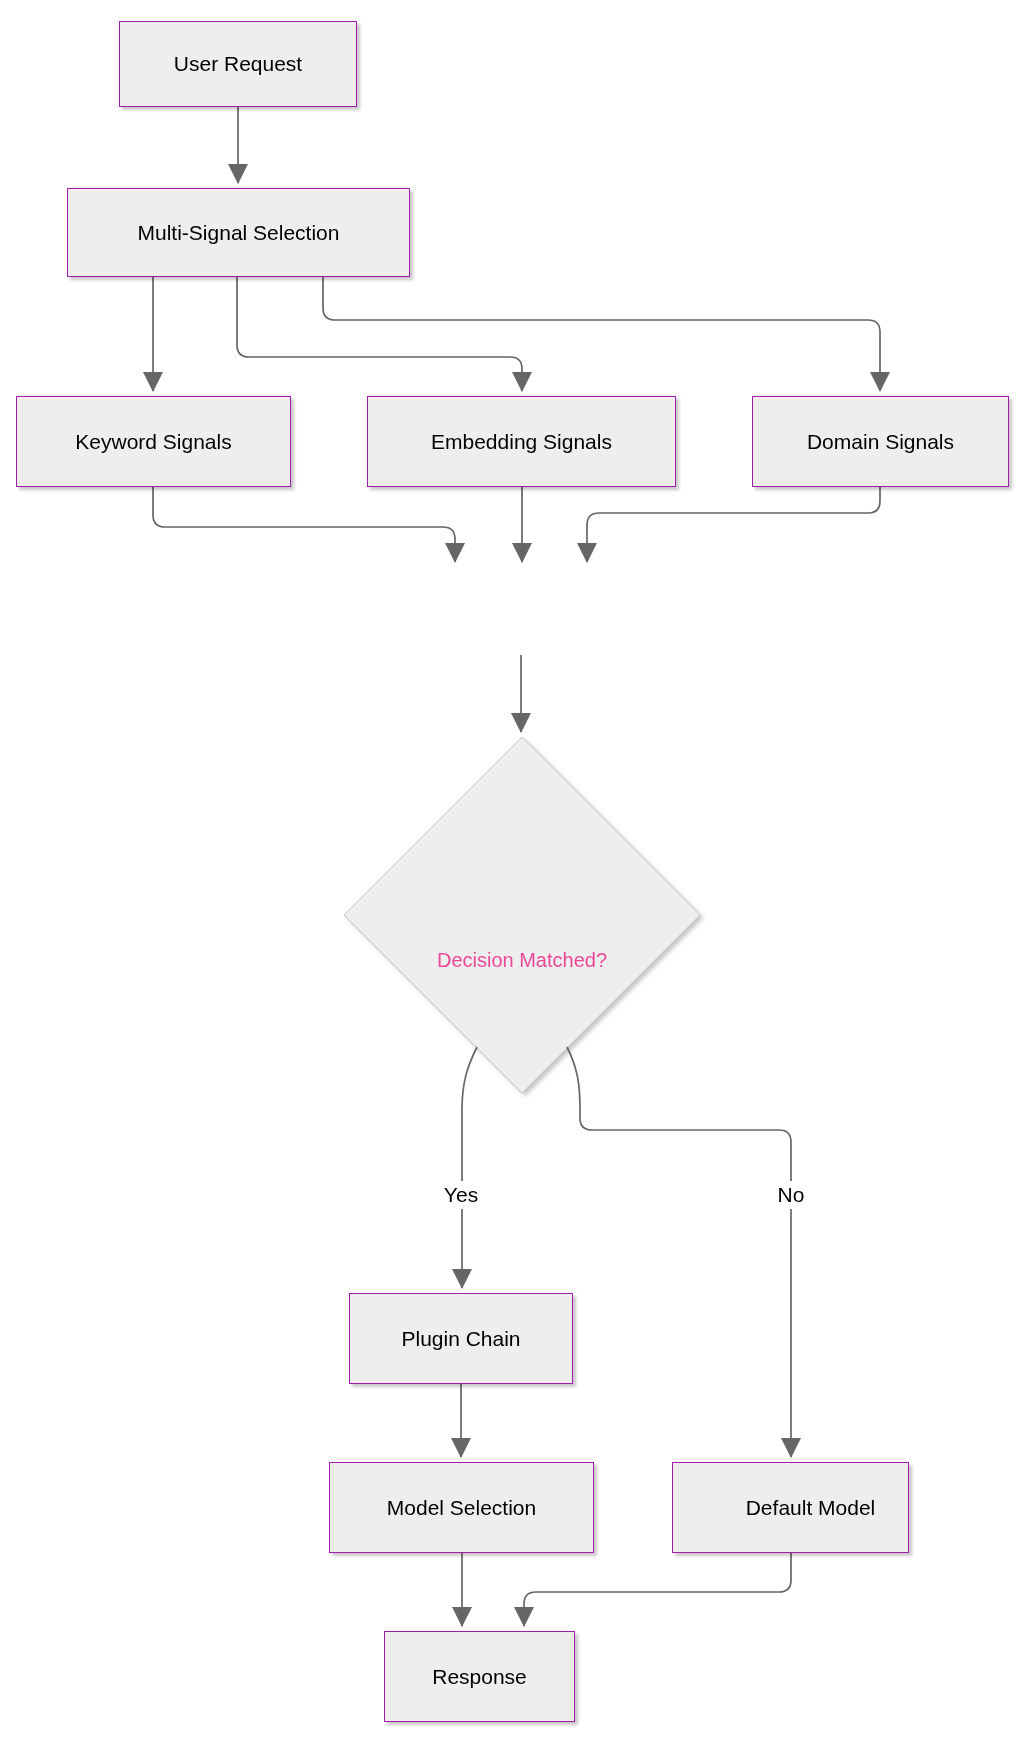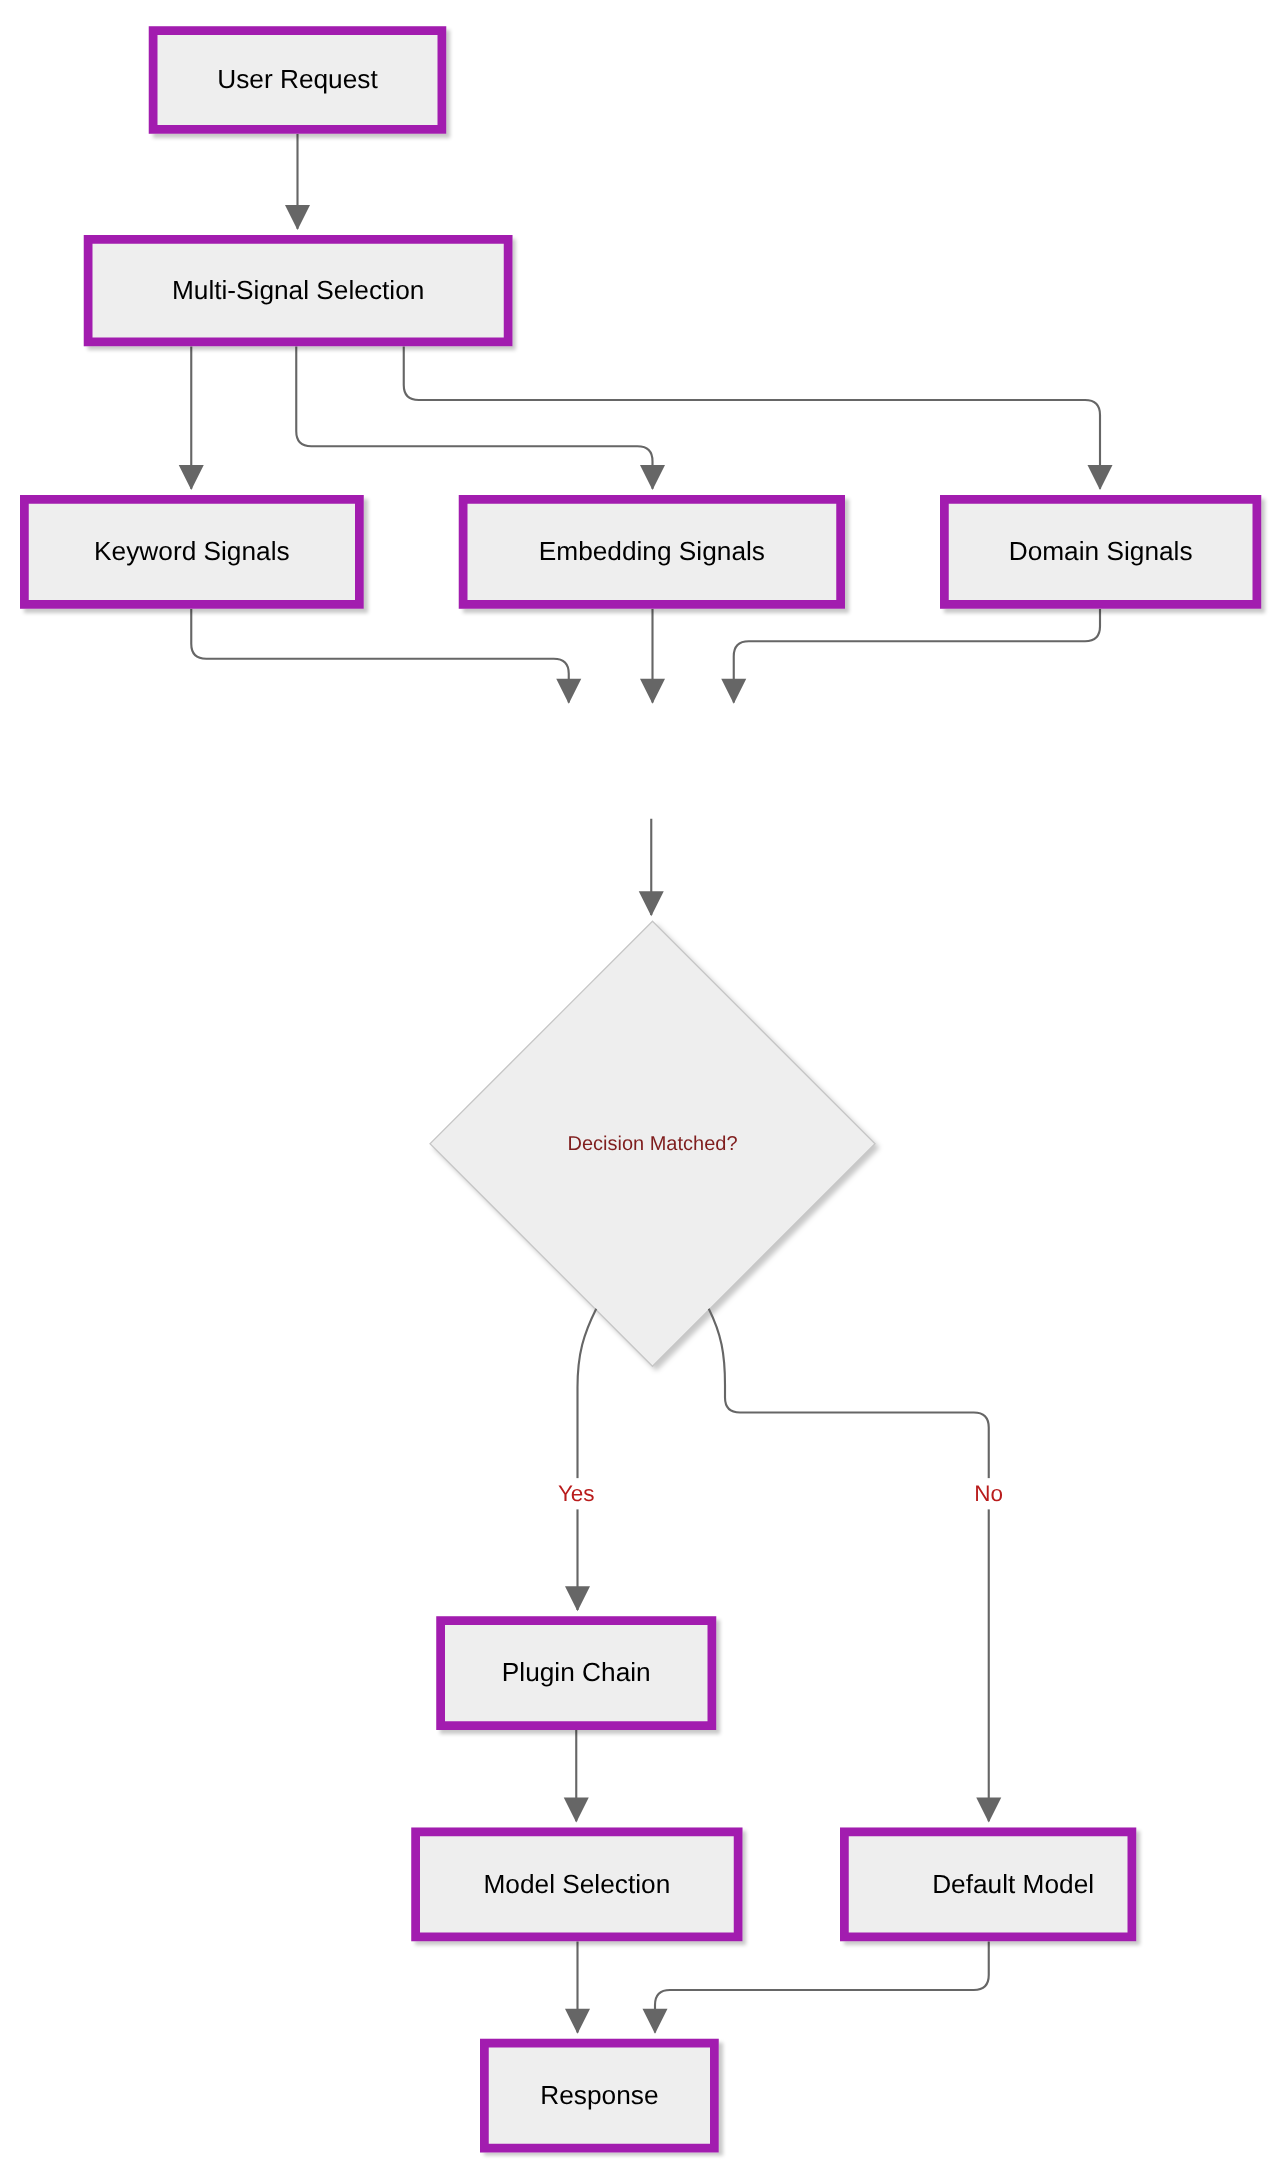--- a/index.html
+++ b/index.html
@@ -13,45 +13,46 @@
   }
   .edges-svg {
     position: absolute;
     left: 0; top: 0;
     width: 1029px; height: 1742px;
   }
   .node {
     position: absolute;
     box-sizing: border-box;
     background: #eeeeee;
-    border: 7px solid #a21caf;
+    border: 1px solid #a21caf;
     box-shadow: 3px 3px 3px rgba(0,0,0,0.22);
     display: flex;
     align-items: center;
     justify-content: center;
     font-size: 21px;
     line-height: 1.2;
     color: #000000;
     text-align: center;
     white-space: nowrap;
   }
   .diamond-label {
     position: absolute;
     transform: translate(-50%, -50%);
-    font-size: 16px;
-    color: #7f1d1d;
+    font-size: 20px;
+    color: #ec4899;
     white-space: nowrap;
+    margin-top: 44px;
   }
   .edge-label {
     position: absolute;
     transform: translate(-50%, -50%);
     background: #ffffff;
     padding: 2px 8px;
-    font-size: 18px;
-    color: #b91c1c;
+    font-size: 21px;
+    color: #000000;
     white-space: nowrap;
   }
   
   #n-user-request      { left: 119px; top: 21px;   width: 238px; height: 86px; }
   #n-multi-signal      { left: 67px;  top: 188px;  width: 343px; height: 89px; }
   #n-keyword-signals   { left: 16px;  top: 396px;  width: 275px; height: 91px; }
   #n-embedding-signals { left: 367px; top: 396px;  width: 309px; height: 91px; }
   #n-domain-signals    { left: 752px; top: 396px;  width: 257px; height: 91px; }
   #n-decision-engine   { left: 387px; top: 567px;  width: 268px; height: 88px; }
   #n-plugin-chain      { left: 349px; top: 1293px; width: 224px; height: 91px; }

